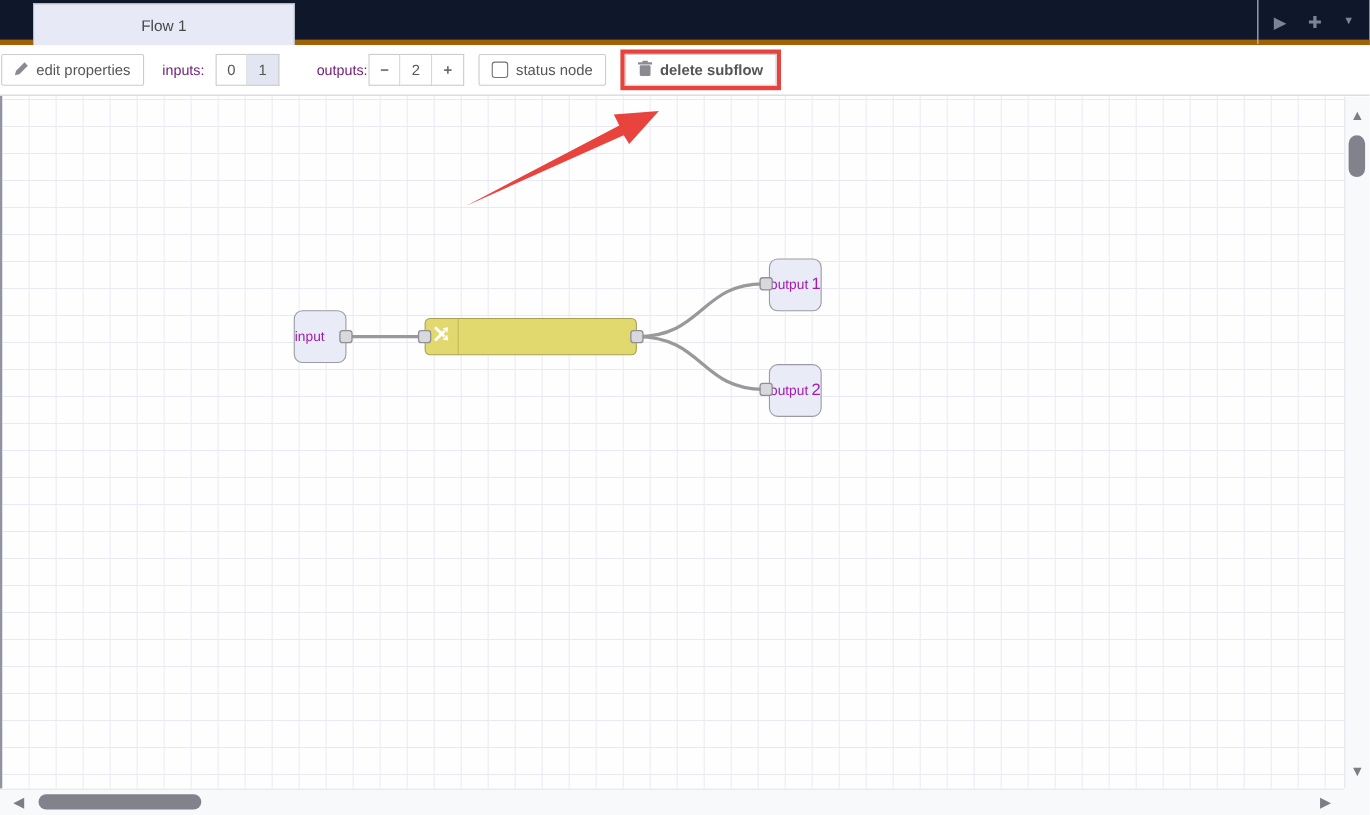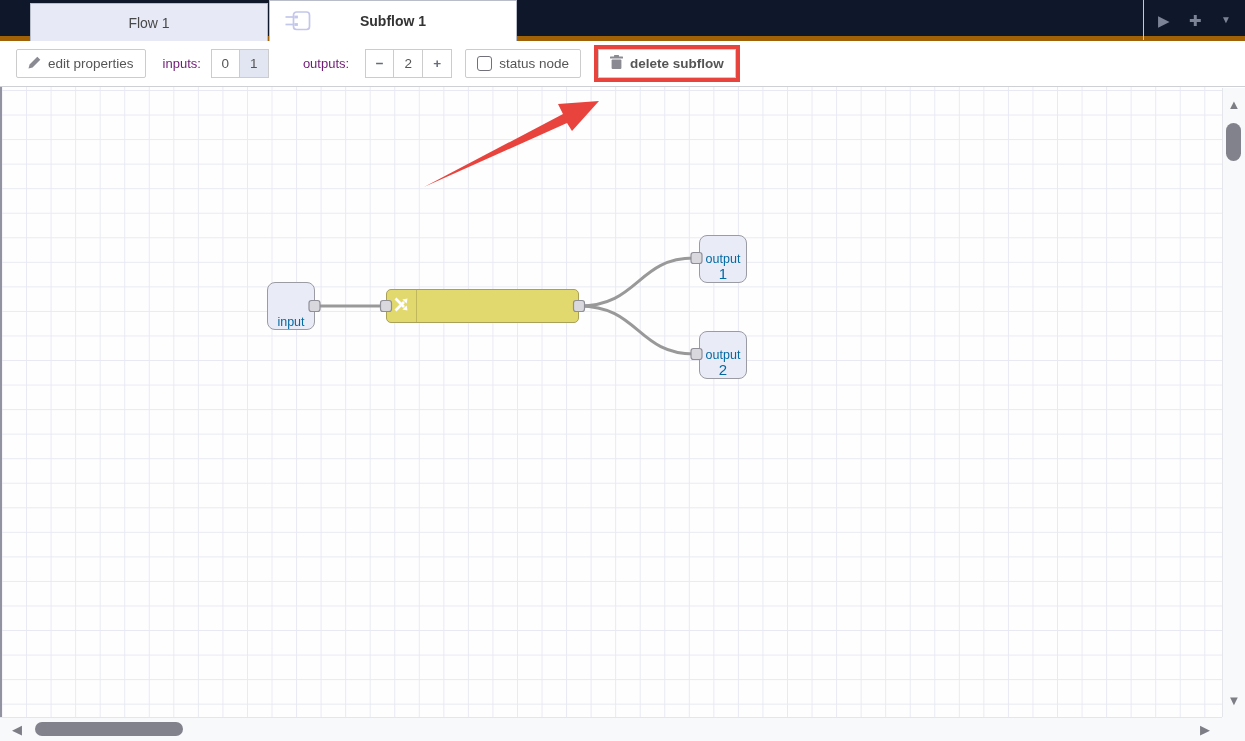--- a/index.html
+++ b/index.html
@@ -59,39 +59,39 @@
   .seg.selected { background:#e2e5f2; }
   .seg.op { font-weight:bold; color:#676c7a; }
   .seg.val { cursor:default; }
   .checkbox {
     width:15px; height:15px; border:1.5px solid #71717c; border-radius:3px;
     background:#fff;
   }
   .red-box {
     border:4px solid #e8443d; display:inline-flex; background:#fff;
   }
-  .ml8{margin-left:16px}.ml10{margin-left:10px}.ml13{margin-left:13px}
+  .ml8{margin-left:1px}.ml10{margin-left:10px}.ml13{margin-left:13px}
   .ml17{margin-left:17px}.ml28{margin-left:13px}.ml34{margin-left:34px}
 
   
   .canvas {
     position:absolute; top:87px; left:0; width:1222px; height:630px;
     background-color:#fefefe;
     background-image:
       linear-gradient(to right, #e9e9f4 1px, transparent 1px),
       linear-gradient(to bottom, #e9e9f4 1px, transparent 1px);
     background-size:24.55px 24.55px;
     background-position:-0.5px 3px;
     border-left:2px solid #9194a0;
     overflow:hidden;
   }
   .flow-node {
     position:absolute; background:#e9ebf7; border:1.5px solid #9b9ba4;
-    border-radius:8px; color:#0369a1; display:flex; flex-direction:column;
-    align-items:center; justify-content:flex-end; cursor:pointer; z-index:1;
+    border-radius:8px; color:#a21caf; display:flex; flex-direction:row;
+    align-items:center; justify-content:space-between; cursor:pointer; z-index:1;
   }
   .flow-node .l1 { font-size:12.5px; line-height:14px; }
   .flow-node .l2 { font-size:15px; line-height:16px; }
   .change-node {
     position:absolute; left:384px; top:202px; width:193px; height:34px;
     background:#e2d96e; border:1px solid #a9a157; border-radius:5px;
     display:flex; align-items:stretch; cursor:pointer; z-index:1;
   }
   .change-node .icon-box {
     width:30px; border-right:1px solid rgba(0,0,0,0.15);
@@ -131,32 +131,20 @@
   }
 </style>
 </head>
 <body>
 
 <div id="app">
 
   <div class="tabbar">
     <div class="tab-inactive">
       <span>Flow 1</span>
-    </div>
-    <div class="tab-active">
-      <span class="subflow-icon">
-        <svg width="27" height="20" viewBox="0 0 27 20">
-          <rect x="9.5" y="1" width="16" height="17.5" rx="3" fill="none" stroke="#c3c7ea" stroke-width="1.7"></rect>
-          <line x1="1.5" y1="6" x2="9.5" y2="6" stroke="#c3c7ea" stroke-width="1.7"></line>
-          <line x1="1.5" y1="13.5" x2="9.5" y2="13.5" stroke="#c3c7ea" stroke-width="1.7"></line>
-          <rect x="10.3" y="4.6" width="3.6" height="2.8" fill="#c3c7ea"></rect>
-          <rect x="10.3" y="12.1" width="3.6" height="2.8" fill="#c3c7ea"></rect>
-        </svg>
-      </span>
-      <span>Subflow 1</span>
     </div>
     <div class="tab-actions">
       <span class="glyph">▶</span>
       <span class="glyph">✚</span>
       <span class="glyph small">▼</span>
     </div>
   </div>
 
   <div class="toolbar">
     <button class="tb-btn ml8">

